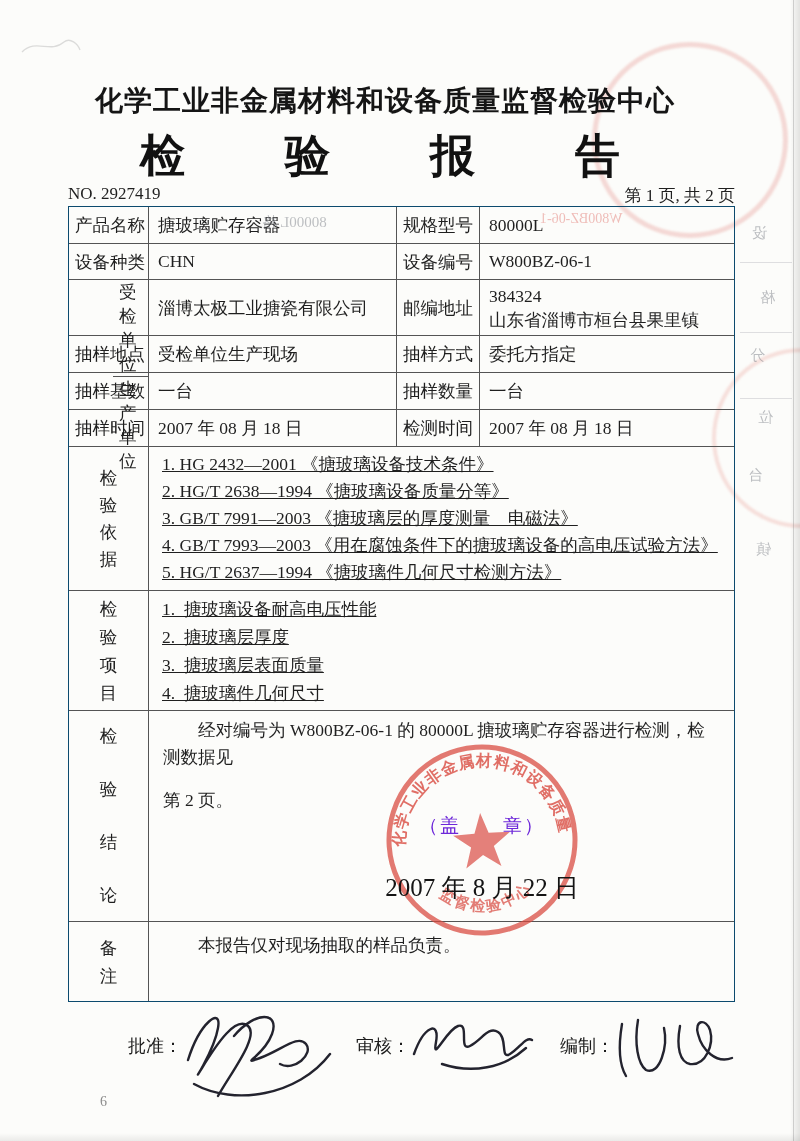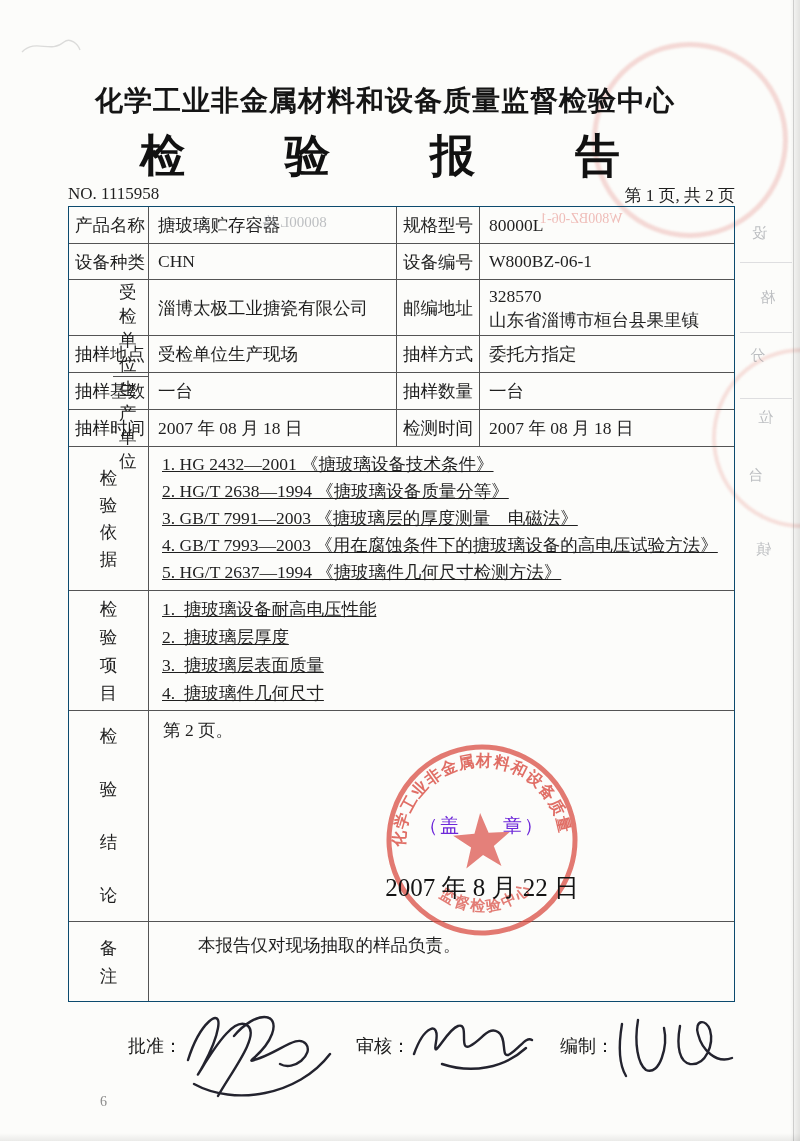--- a/index.html
+++ b/index.html
@@ -55,21 +55,21 @@
   .vlabel{ white-space:pre-line; text-align:center; width:100%; }
   .lh27{ line-height:27px; } .lh28{ line-height:28px; } .lh53{ line-height:53px; }
 
   .list-cell{ flex-direction:column; align-items:flex-start; justify-content:center; padding-left:13px; }
   .list-cell .line{ white-space:pre-wrap;text-decoration:underline; }
   .basis-cell .line{ line-height:27px; }
   .items-cell .line{ line-height:28px; }
 
   .concl-cell{ position:relative; display:block; padding:6px 14px 0 14px; }
   .concl-text1{ text-indent:2em; line-height:27px; }
-  .concl-text2{ line-height:27px; }
+  .concl-text2{ line-height:27px;margin-top:16px; }
   .stamp-box{ position:absolute; left:233px; top:29px; width:200px; height:200px; transform:rotate(-4deg); }
   .seal-note{ position:absolute; left:238px; top:102px; width:190px; text-align:center;
     font-size:19px; color:#6d28d9; letter-spacing:2px; z-index:2; }
   .seal-date{ position:absolute; left:228px; top:160px; width:210px; text-align:center;
     font-size:25px; color:#141414; z-index:2; }
 
   .remarks-cell{ display:block; padding:10px 14px 0 14px; }
   .remarks-text{ text-indent:2em; line-height:26px; }
 
   .signoff-label{ position:absolute; font-size:18px; color:#1c1c1c; }
@@ -98,21 +98,21 @@
   <div class="bleed-ring ring-b"></div>
   <svg class="pencil" width="70" height="50" viewBox="0 0 70 50">
     <path d="M6,28 C20,14 34,30 48,18 C54,13 62,20 64,26" fill="none" stroke="#8a8a8a" stroke-width="1.4"></path>
   </svg>
 
   <div class="org-name">化学工业非金属材料和设备质量监督检验中心</div>
   <div class="report-title-wrap">
     <span class="report-title">检验报告</span>
   </div>
   <div class="meta-row">
-    <span>NO. 1115958</span>
+    <span>NO. 2927419</span>
     <span>第 1 页, 共 2 页</span>
   </div>
 
   <div class="doc-table">
 
     <div class="tr h36">
       <div class="td c1">产品名称</div>
       <div class="td c2">搪玻璃贮存容器</div>
       <div class="td c3">规格型号</div>
       <div class="td c4">80000L</div>
@@ -126,21 +126,21 @@
     </div>
 
     <div class="tr h56">
       <div class="td c1 split-label">
         <div>受检单位</div>
         <div>生产单位</div>
       </div>
       <div class="td c2">淄博太极工业搪瓷有限公司</div>
       <div class="td c3">邮编地址</div>
       <div class="td c4 two-line">
-        <div>328570</div>
+        <div>384324</div>
         <div>山东省淄博市桓台县果里镇</div>
       </div>
     </div>
 
     <div class="tr h37">
       <div class="td c1">抽样地点</div>
       <div class="td c2">受检单位生产现场</div>
       <div class="td c3">抽样方式</div>
       <div class="td c4">委托方指定</div>
     </div>
@@ -191,20 +191,21 @@
     </div>
 
     <div class="tr h211">
       <div class="td c1 vcell">
         <div class="vlabel lh53">检
 验
 结
 论</div>
       </div>
       <div class="td c4 concl-cell">
+        <div class="concl-text1">经对编号为 W800BZ-06-1 的 80000L 搪玻璃贮存容器进行检测，检测数据见</div>
         <div class="concl-text2">第 2 页。</div>
 
         <div class="stamp-box">
           <svg width="200" height="200" viewBox="0 0 200 200">
             <circle cx="100" cy="100" r="93" fill="none" stroke="#d8463c" stroke-width="5" opacity="0.72"></circle>
             <path id="arcT" d="M 22,104 A 78,78 0 1 1 178,104" fill="none"></path>
             <path id="arcB" d="M 42,140 A 70,70 0 0 0 158,140" fill="none"></path>
             <text font-size="16" font-weight="bold" fill="#d8463c" opacity="0.78" letter-spacing="1">
               <textPath href="#arcT" startOffset="1%">化学工业非金属材料和设备质量</textPath>
             </text>

